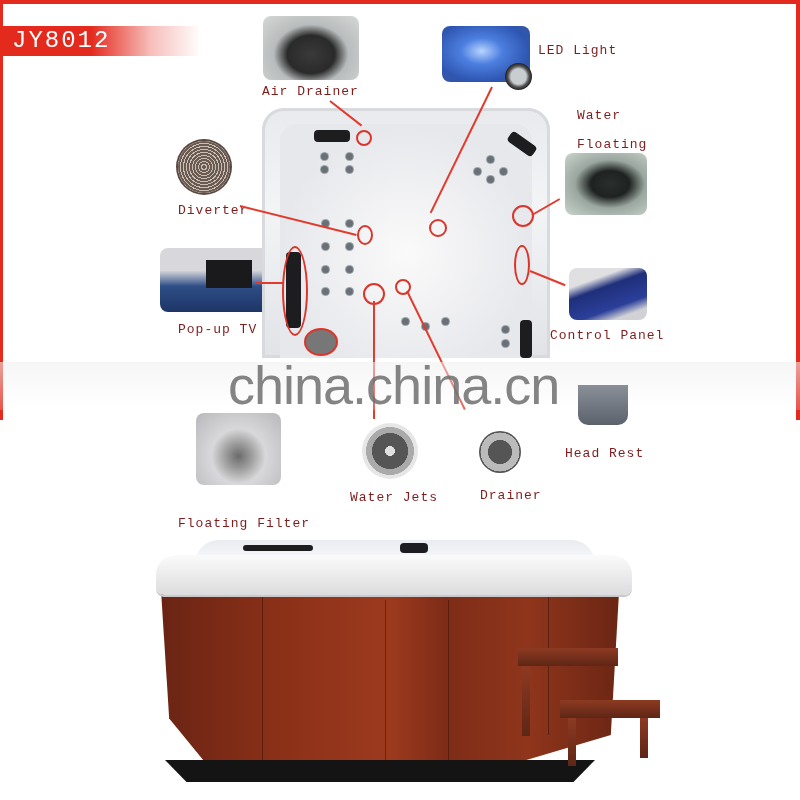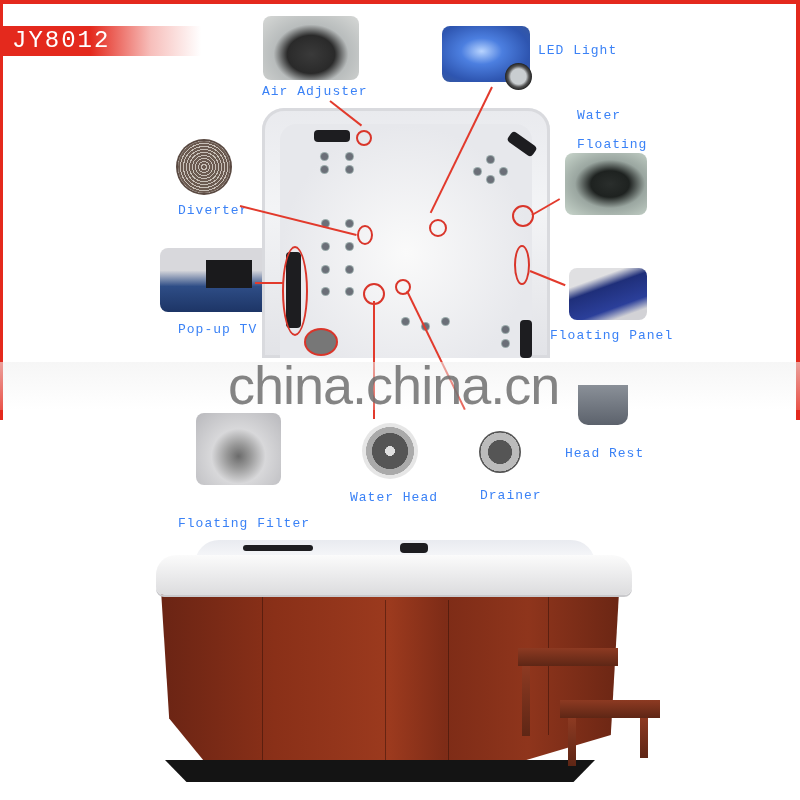--- a/index.html
+++ b/index.html
@@ -2,21 +2,21 @@
 <html><head>
 <meta charset="utf-8">
 <style>
   html,body{margin:0;padding:0;}
   body{width:800px;height:800px;position:relative;overflow:hidden;background:#fff;font-family:"Liberation Serif",serif;}
   .frame-top{position:absolute;left:0;top:0;width:800px;height:4px;background:#e4291d;}
   .frame-left{position:absolute;left:0;top:0;width:3px;height:420px;background:#e4291d;}
   .frame-right{position:absolute;right:0;top:0;width:4px;height:420px;background:#e4291d;}
   .model-bar{position:absolute;left:0;top:26px;width:185px;height:30px;background:linear-gradient(90deg,#e4291d 0%,#e4291d 45%,rgba(228,41,29,0.3) 75%,rgba(255,255,255,0) 100%);padding-left:16px;}
   .model-text{position:absolute;left:12px;top:0;line-height:30px;font-family:"Liberation Mono",monospace;font-size:24px;color:#fff;letter-spacing:2px;}
-  .label{position:absolute;font-family:"Liberation Mono",monospace;font-size:13px;color:#3b82f6;letter-spacing:1px;white-space:nowrap;}
+  .label{position:absolute;font-family:"Liberation Mono",monospace;font-size:13px;color:#7f1d1d;letter-spacing:1px;white-space:nowrap;}
   .thumb{position:absolute;border-radius:8px;overflow:hidden;}
   .spa-top{position:absolute;left:262px;top:108px;width:288px;height:250px;background:linear-gradient(180deg,#e9eaee,#f3f4f6 40%,#e2e3e7);border-radius:22px 22px 0 0;box-shadow:inset 0 0 0 3px #d9dade;}
   .spa-inner{position:absolute;left:18px;top:16px;width:252px;height:234px;background:radial-gradient(ellipse at 50% 55%,#fafafa,#e7e8ec 70%);border-radius:16px 16px 0 0;}
   .jet{position:absolute;width:7px;height:7px;border-radius:50%;background:#6b6f78;box-shadow:0 0 0 1px #9aa;}
   .hl{position:absolute;border:2px solid #d9352a;border-radius:50%;}
   .pillow{position:absolute;background:#1d1d20;border-radius:4px;}
   .arrow{position:absolute;height:2px;background:#e23a2c;transform-origin:0 50%;}
   .watermark{position:absolute;left:228px;top:354px;font-family:"Liberation Sans",sans-serif;font-size:54px;color:rgba(110,110,110,0.85);letter-spacing:-1px;}
   .wm-band{position:absolute;left:0;top:362px;width:800px;height:48px;background:linear-gradient(180deg,rgba(240,240,240,0.6),rgba(255,255,255,0.2));}
   .tub-body{position:absolute;left:160px;top:575px;width:460px;height:205px;background:linear-gradient(90deg,#6a2414 0%,#8a3018 25%,#9c3a1e 50%,#7e2c17 62%,#8f351c 80%,#6b2614 100%);clip-path:polygon(0 0,100% 0,98% 78%,65% 100%,10% 92%,2% 70%);}
@@ -31,40 +31,40 @@
 
 <div class="frame-top"></div>
 <div class="frame-left"></div>
 <div class="frame-right"></div>
 
 <div class="model-bar">
   <span class="model-text">JY8012</span>
 </div>
 
 <div class="thumb" style="left:263px;top:16px;width:96px;height:64px;background:radial-gradient(ellipse at 50% 60%,#3a3a3a 0,#2a2a2a 35%,#b8bcbc 55%,#d6d8d6 100%);"></div>
-<div class="label" style="left:262px;top:84px;">Air Adjuster</div>
+<div class="label" style="left:262px;top:84px;">Air Drainer</div>
 
 <div class="thumb" style="left:442px;top:26px;width:88px;height:56px;background:radial-gradient(ellipse at 45% 45%,#b8d4ff 0,#4c7fe0 30%,#2e55b0 70%,#3a5a9a 100%);"></div>
 <div style="position:absolute;left:505px;top:63px;width:27px;height:27px;border-radius:50%;background:radial-gradient(circle,#c9cdd0 40%,#555 55%,#222 70%);"></div>
 <div class="label" style="left:538px;top:43px;">LED Light</div>
 
 <div class="label" style="left:577px;top:108px;">Water</div>
 <div class="label" style="left:577px;top:137px;">Floating</div>
 <div class="thumb" style="left:565px;top:153px;width:82px;height:62px;background:radial-gradient(ellipse at 55% 50%,#2a2e2c 0,#1e2220 30%,#9aa6a0 55%,#c9d6cc 100%);"></div>
 
 <div style="position:absolute;left:178px;top:141px;width:52px;height:52px;border-radius:50%;background:repeating-radial-gradient(circle,#6b5a50 0 2px,#c8c0b8 2px 3px);box-shadow:0 0 0 2px #5a4a42;"></div>
 <div class="label" style="left:178px;top:203px;">Diverter</div>
 
 <div class="thumb" style="left:160px;top:248px;width:110px;height:64px;background:linear-gradient(180deg,#d8d8dc 0,#d8d8dc 35%,#2e4d86 60%,#1d3566 100%);">
   <div style="position:absolute;left:46px;top:12px;width:46px;height:28px;background:#1a1a1c;"></div>
 </div>
 <div class="label" style="left:178px;top:322px;">Pop-up TV</div>
 
 <div class="thumb" style="left:569px;top:268px;width:78px;height:52px;background:linear-gradient(160deg,#e0e0e2 0,#e0e0e2 25%,#1f2f7a 40%,#2b3f9a 70%,#d2d2d6 85%);"></div>
-<div class="label" style="left:550px;top:328px;">Floating Panel</div>
+<div class="label" style="left:550px;top:328px;">Control Panel</div>
 
 <div class="spa-top">
   <div class="spa-inner"></div>
   <div class="pillow" style="left:52px;top:22px;width:36px;height:12px;"></div>
   <div class="pillow" style="left:245px;top:30px;width:30px;height:12px;transform:rotate(35deg);"></div>
   <div class="pillow" style="left:24px;top:144px;width:15px;height:76px;"></div>
   <div class="pillow" style="left:258px;top:212px;width:12px;height:38px;"></div>
   <div class="hl" style="left:94px;top:22px;width:12px;height:12px;"></div>
   <div class="hl" style="left:95px;top:117px;width:12px;height:16px;"></div>
   <div class="hl" style="left:167px;top:111px;width:14px;height:14px;"></div>
@@ -109,21 +109,21 @@
 <div class="wm-band"></div>
 <div class="watermark">china.china.cn</div>
 
 <div class="thumb" style="left:578px;top:385px;width:50px;height:40px;background:linear-gradient(180deg,#8a9098,#5c626c);border-radius:0 0 10px 10px;"></div>
 <div class="label" style="left:565px;top:446px;">Head Rest</div>
 
 <div class="thumb" style="left:196px;top:413px;width:85px;height:72px;background:radial-gradient(ellipse at 50% 60%,#6b6b6b 0,#999 20%,#d8d8da 45%,#b8b8bc 100%);"></div>
 <div class="label" style="left:178px;top:488px;margin-top:28px;">Floating Filter</div>
 
 <div style="position:absolute;left:362px;top:423px;width:56px;height:56px;border-radius:50%;background:radial-gradient(circle,#e0e0e0 0 12%,#555 13% 45%,#aaa 46% 60%,#e6e6e6 61% 75%,#444 76% 100%);"></div>
-<div class="label" style="left:350px;top:490px;">Water Head</div>
+<div class="label" style="left:350px;top:490px;">Water Jets</div>
 
 <div style="position:absolute;left:479px;top:431px;width:42px;height:42px;border-radius:50%;background:radial-gradient(circle,#555 0 40%,#bbb 41% 65%,#555 66% 100%);"></div>
 <div class="label" style="left:480px;top:488px;">Drainer</div>
 
 <div class="tub-bowl"></div>
 <div class="tub-body"></div>
 <div class="panel-line" style="left:262px;top:595px;height:170px;"></div>
 <div class="panel-line" style="left:385px;top:600px;height:175px;"></div>
 <div class="panel-line" style="left:448px;top:600px;height:170px;"></div>
 <div class="panel-line" style="left:548px;top:595px;height:140px;"></div>

